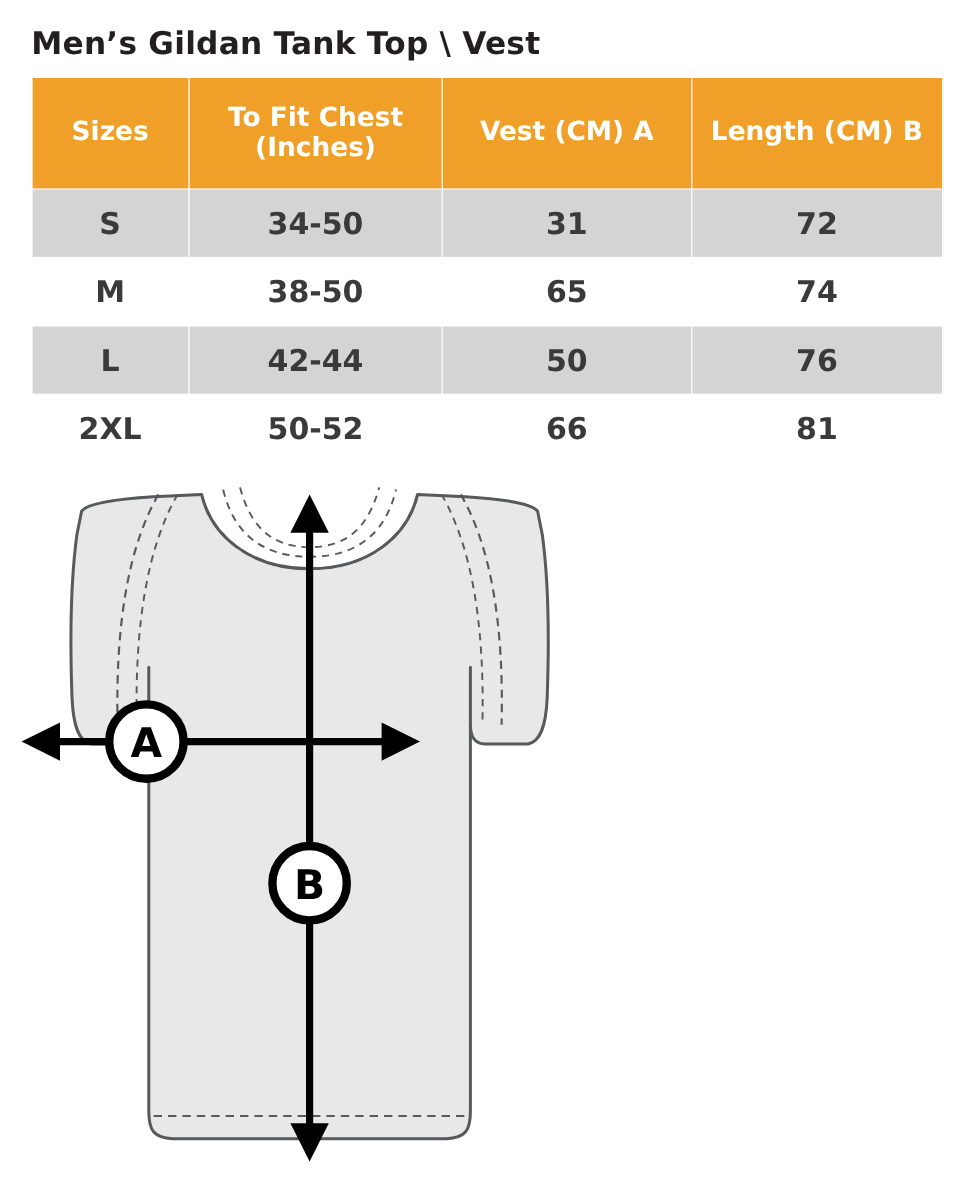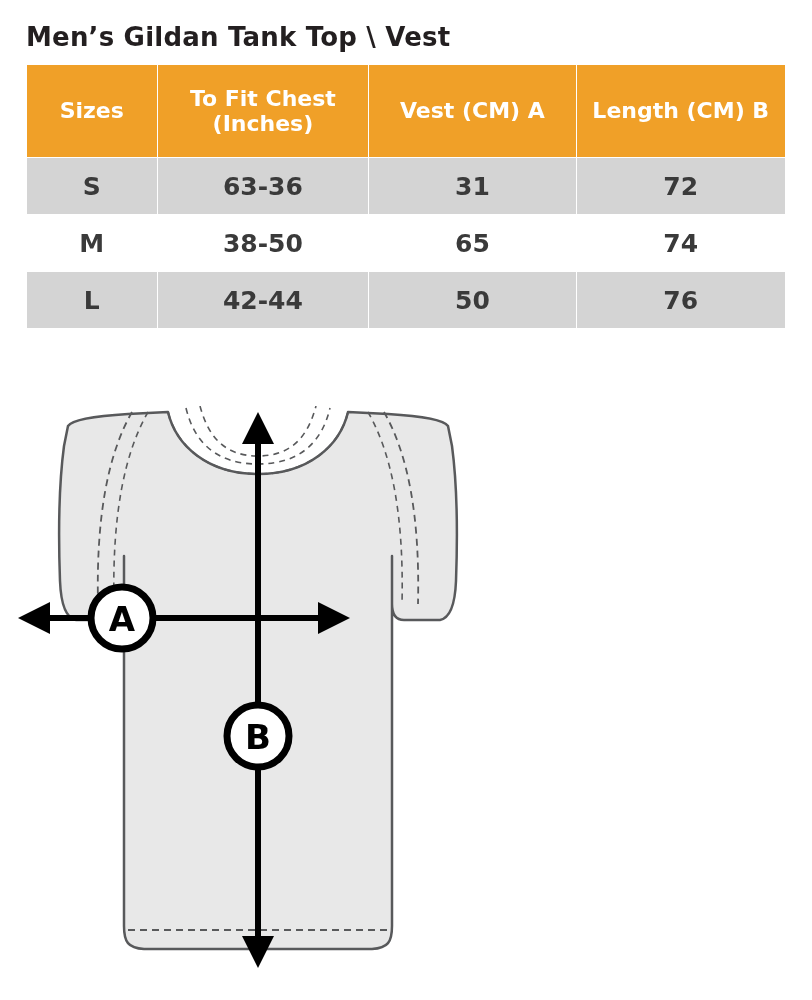--- a/index.html
+++ b/index.html
@@ -106,35 +106,41 @@
       <tr>
         <th>Sizes</th>
         <th>To Fit Chest (Inches)</th>
         <th>Vest (CM) A</th>
         <th>Length  (CM) B</th>
       </tr>
     </thead>
     <tbody>
       <tr>
         <td>S</td>
-        <td>63-36</td>
+        <td>34-50</td>
         <td>31</td>
         <td>72</td>
       </tr>
       <tr>
         <td>M</td>
         <td>38-50</td>
         <td>65</td>
         <td>74</td>
       </tr>
       <tr>
         <td>L</td>
         <td>42-44</td>
         <td>50</td>
         <td>76</td>
+      </tr>
+      <tr>
+        <td>2XL</td>
+        <td>50-52</td>
+        <td>66</td>
+        <td>81</td>
       </tr>
     </tbody>
   </table>
 
   <div class="diagram">
     <svg width="812" height="594" viewBox="0 0 812 594" xmlns="http://www.w3.org/2000/svg">
 
       <g>
         <path d="M 68 20
                  C 72 14, 96 10, 128 8

